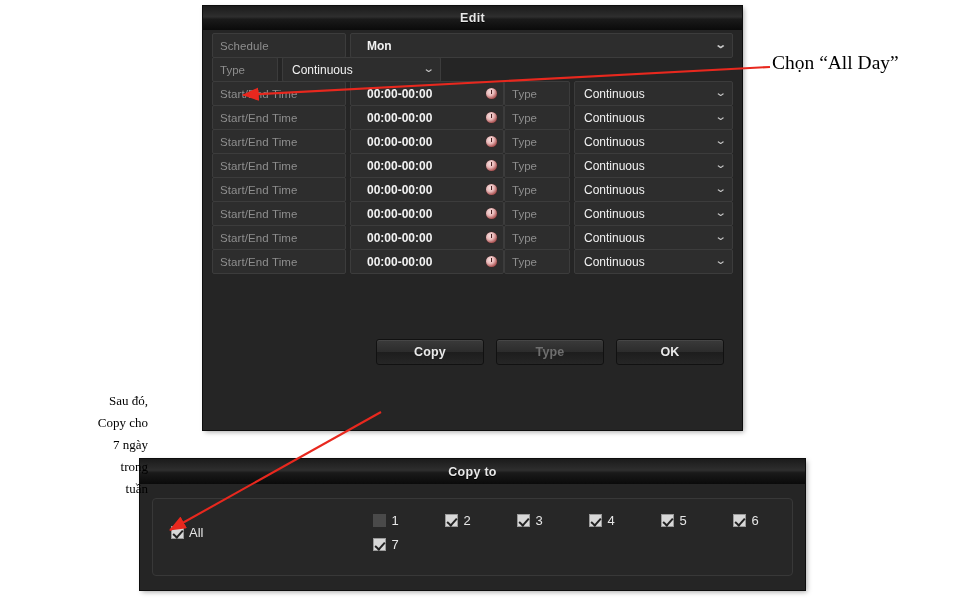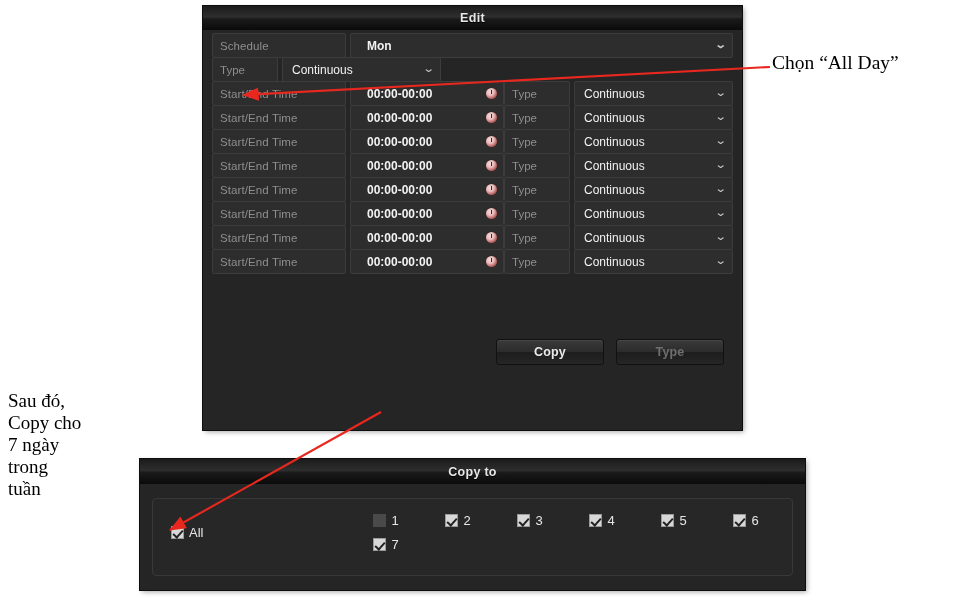--- a/index.html
+++ b/index.html
@@ -4,21 +4,21 @@
 <style>
   html,body{margin:0;padding:0;}
   body{
     width:953px;height:604px;position:relative;background:#ffffff;
     font-family:"Liberation Sans", sans-serif;overflow:hidden;
   }
 
   
   .annot{
     position:absolute;font-family:"Liberation Serif", serif;
-    color:#000;font-size:19px;line-height:22px;text-align:left;
+    color:#000;font-size:13px;line-height:22px;text-align:right;
     white-space:pre-line;
   }
   #annot-all-day{left:772px;top:52px;text-align:left;font-size:19.5px;}
   #annot-copy{left:8px;top:390px;width:140px;}
 
   
   #arrows{position:absolute;left:0;top:0;width:953px;height:604px;pointer-events:none;}
 
   
   #edit-dialog{
@@ -299,20 +299,21 @@
             </div>
           </div>
         </div>
       </div>
 
     <div class="spacer"></div>
 
     <div class="footer">
       <div class="btn">Copy</div>
       <div class="btn disabled">Type</div>
+      <div class="btn">OK</div>
     </div>
   </div>
 </div>
 
 <div id="copy-dialog">
   <div class="titlebar">
     <span>Copy to</span>
   </div>
   <div class="copy-panel">
     <div class="copy-inner">

